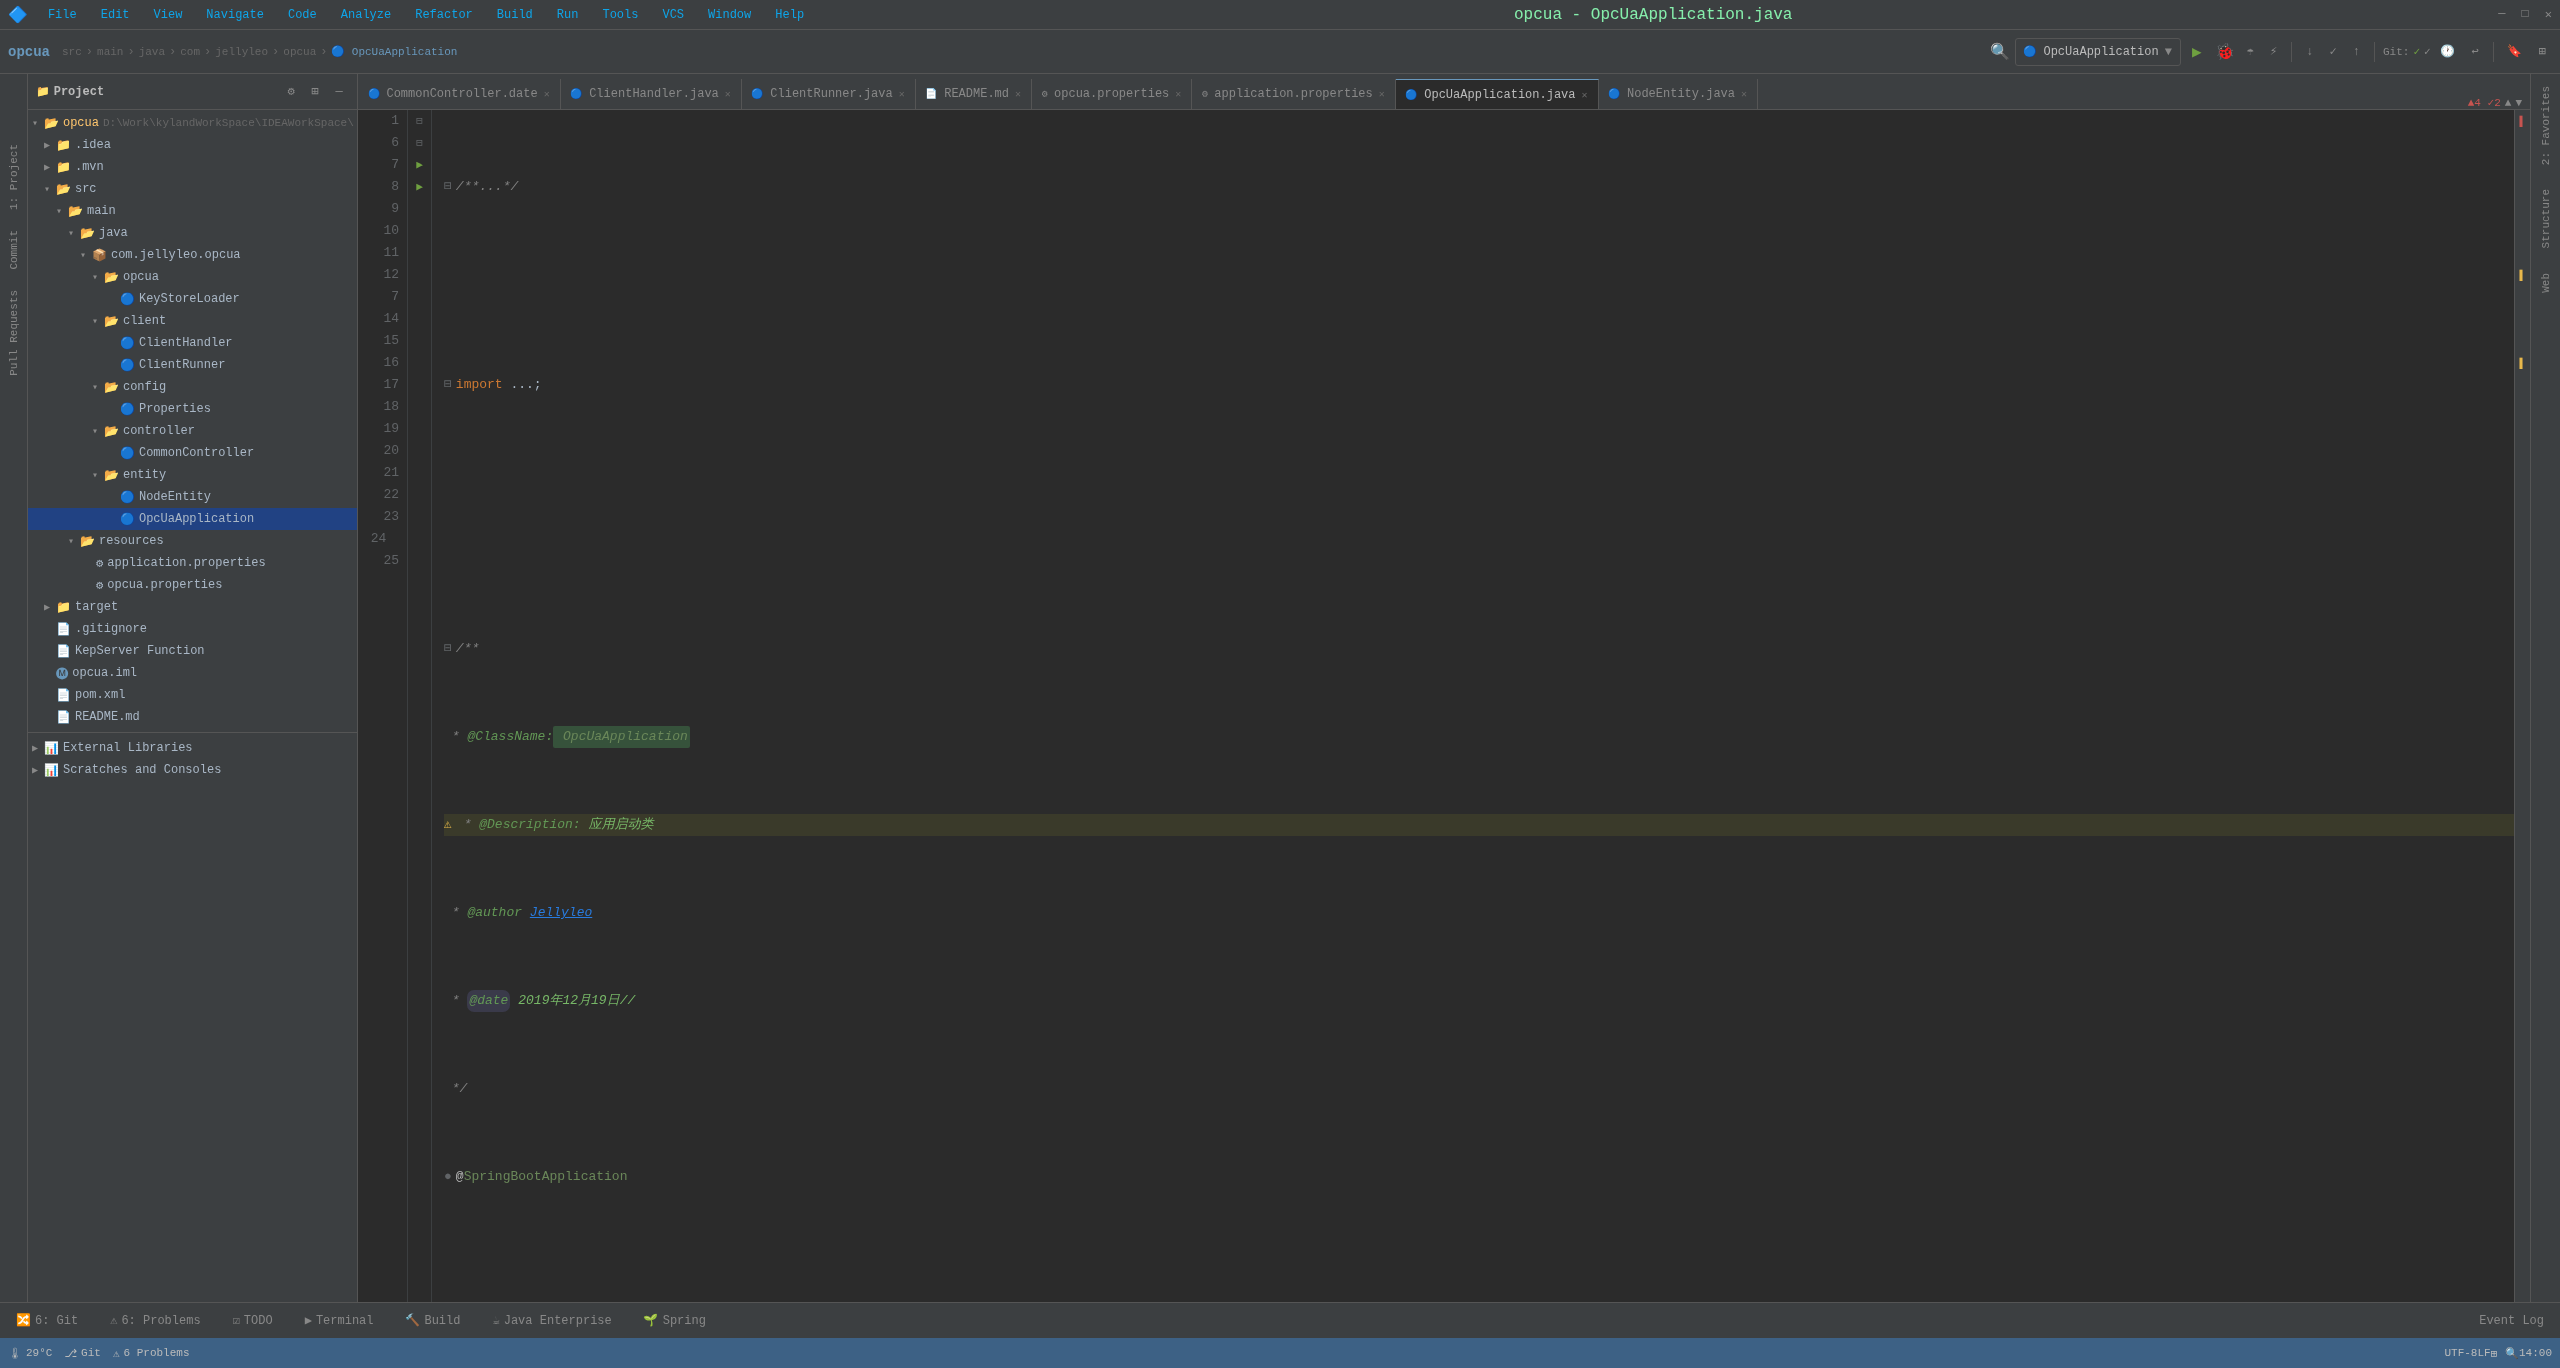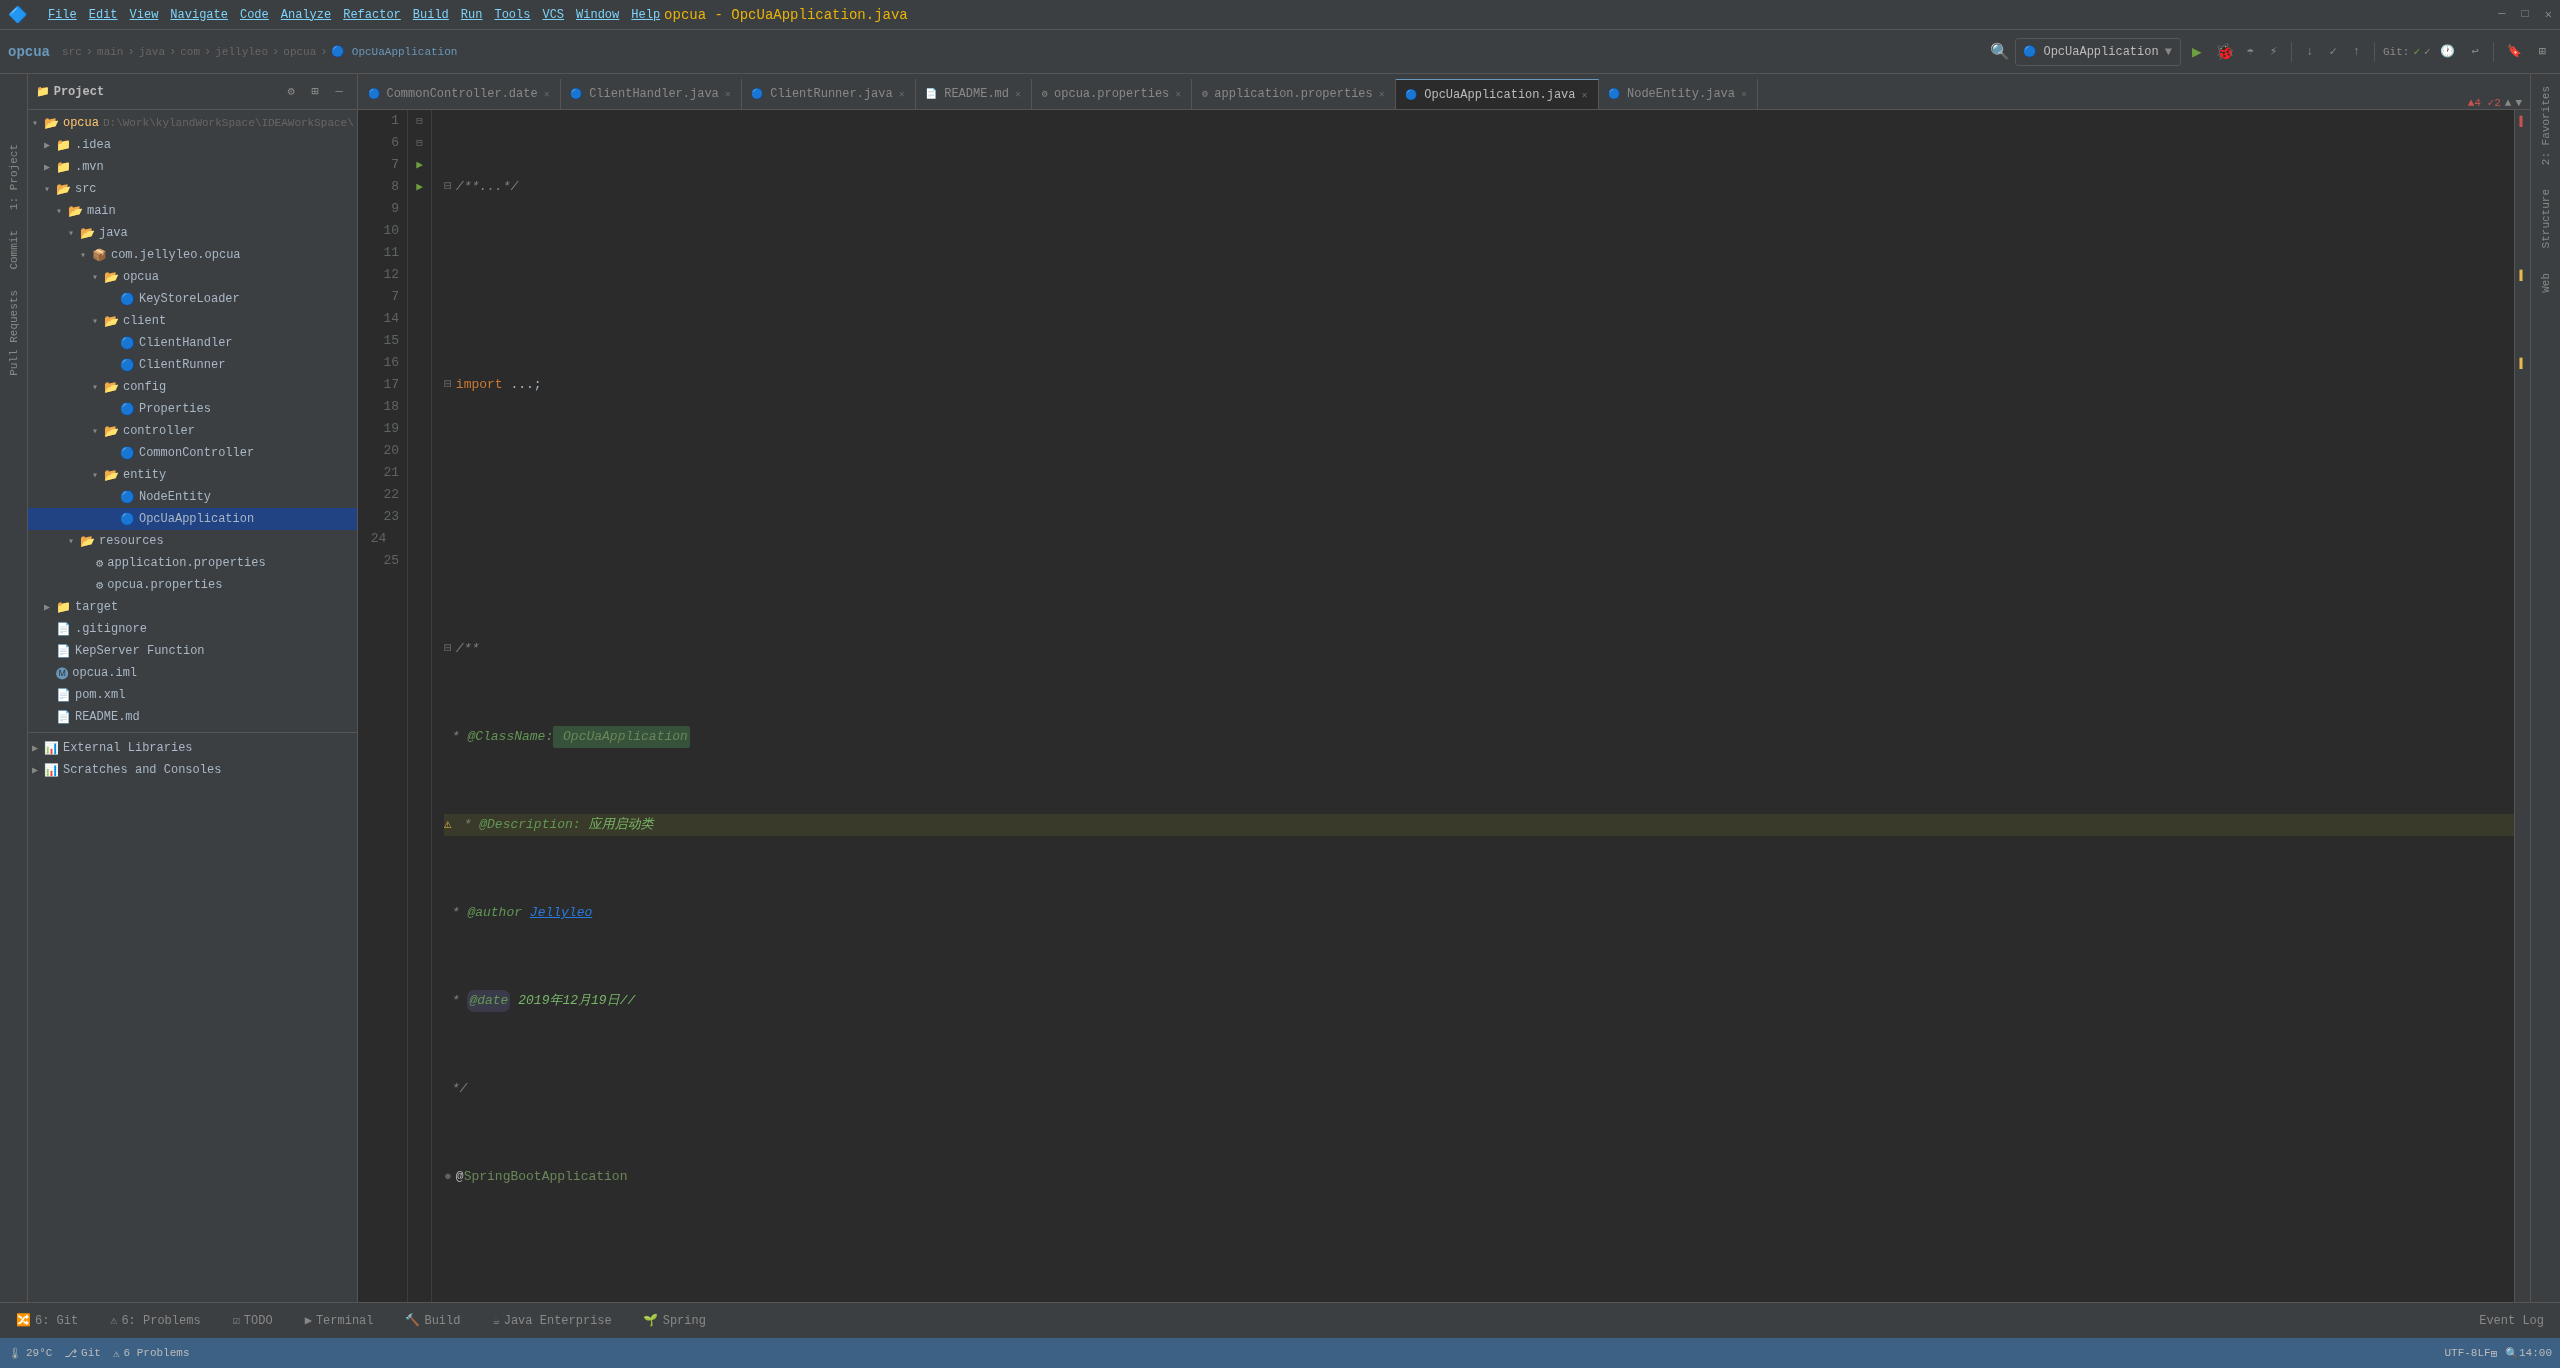--- a/index.html
+++ b/index.html
@@ -1,22 +1,22 @@
 <!DOCTYPE html>
 <html><head>
   <meta charset="utf-8">
   <style>
     * { margin: 0; padding: 0; box-sizing: border-box; }
     body { background: #2b2b2b; color: #a9b7c6; font-family: 'Consolas', 'Courier New', monospace; font-size: 12px; overflow: hidden; width: 2560px; height: 1368px; }
 
     
     .title-bar { background: #3c3f41; height: 30px; display: flex; align-items: center; padding: 0 8px; border-bottom: 1px solid #555; }
-    .title-bar-menu { display: flex; gap: 4px; color: #7dd3fc; font-size: 12px; text-decoration: underline; }
+    .title-bar-menu { display: flex; gap: 16px; color: #0ea5e9; font-size: 12px; }
     .title-bar-menu span { cursor: pointer; padding: 2px 4px; }
-    .title-center { flex: 1; color: #eab308; font-size: 14px; }
+    .title-center { flex: 1; text-align: center; color: #86efac; font-size: 16px; }
     .title-controls { display: flex; gap: 8px; }
 
     
     .project-panel { width: 330px; background: #3c3f41; border-right: 1px solid #555; display: flex; flex-direction: column; overflow: hidden; }
     .panel-header { height: 36px; display: flex; align-items: center; padding: 0 8px; background: #3c3f41; border-bottom: 1px solid #555; gap: 4px; }
     .panel-header-title { font-weight: bold; color: #bbb; font-size: 12px; flex: 1; }
     .panel-header-icons { display: flex; gap: 4px; }
     .panel-icon { width: 20px; height: 20px; display: flex; align-items: center; justify-content: center; cursor: pointer; color: #888; font-size: 12px; }
 
     

